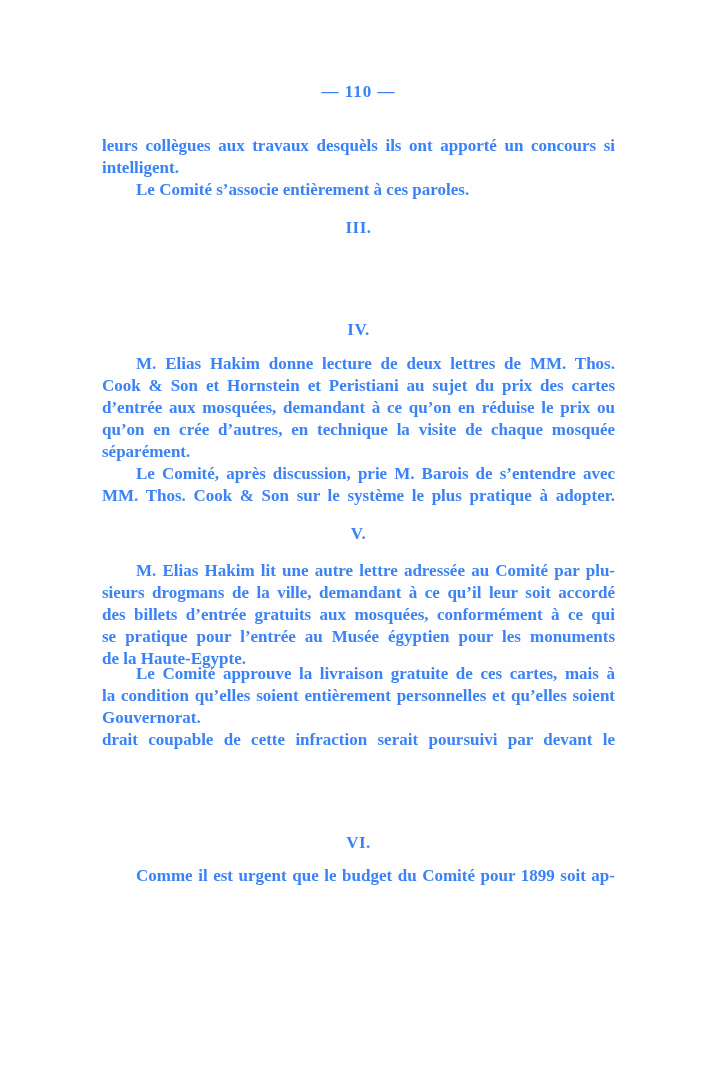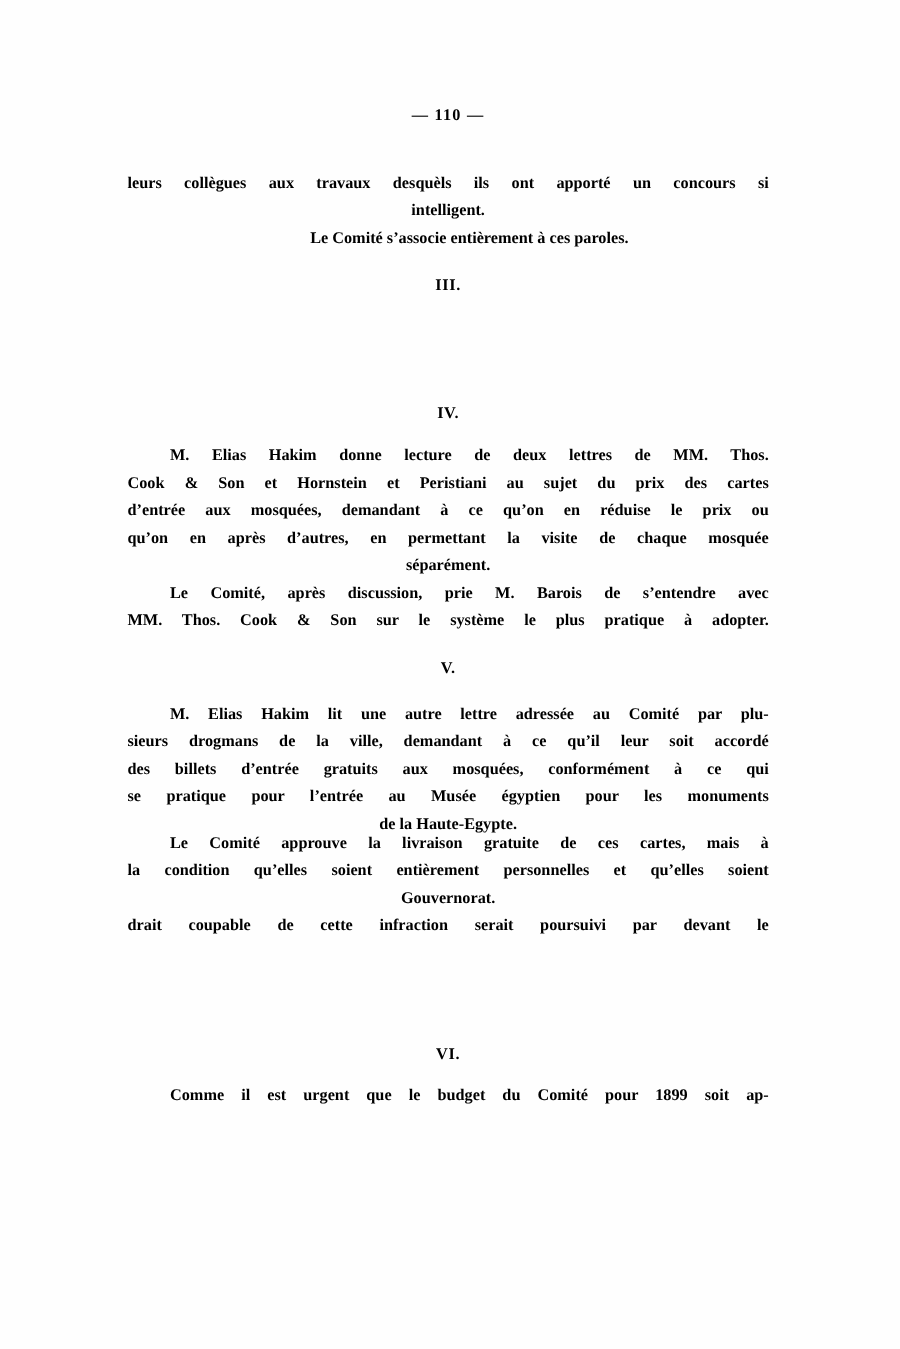--- a/index.html
+++ b/index.html
@@ -8,22 +8,22 @@
     background: #ffffff;
   }
   .page {
     position: relative;
     width: 720px;
     height: 1079px;
     background: #fefefe;
     overflow: hidden;
     font-family: "Liberation Serif", "DejaVu Serif", serif;
     font-weight: 700;
-    color: #000000;
-    font-size: 13px;
+    color: #3b82f6;
+    font-size: 17px;
     line-height: 22px;
     -webkit-font-smoothing: antialiased;
   }
   .col {
     position: absolute;
     left: 102px;
     width: 513px;
   }
   .pagenum {
     top: 81px;
@@ -41,21 +41,21 @@
   .line.j {
     text-align: justify;
     text-align-last: justify;
   }
   
   .line.ind {
     padding-left: 34px;
     box-sizing: border-box;
   }
   .line.last {
-    text-align: center;
+    text-align: left;
   }
 </style>
 </head>
 <body>
 
 <div class="page">
 
   <div class="col pagenum">— 110 —</div>
 
   <div class="col" style="top:135px">
@@ -69,21 +69,21 @@
 
   <div class="col heading" style="top:217px">III.</div>
 
 
   <div class="col heading" style="top:319px">IV.</div>
 
   <div class="col" style="top:353px">
     <div class="line j ind">M. Elias Hakim donne lecture de deux lettres de MM. Thos.</div>
     <div class="line j">Cook &amp; Son et Hornstein et Peristiani au sujet du prix des cartes</div>
     <div class="line j">d’entrée aux mosquées, demandant à ce qu’on en réduise le prix ou</div>
-    <div class="line j">qu’on en après d’autres, en permettant la visite de chaque mosquée</div>
+    <div class="line j">qu’on en crée d’autres, en technique la visite de chaque mosquée</div>
     <div class="line last">séparément.</div>
   </div>
 
   <div class="col" style="top:463px">
     <div class="line j ind">Le Comité, après discussion, prie M. Barois de s’entendre avec</div>
     <div class="line j">MM. Thos. Cook &amp; Son sur le système le plus pratique à adopter.</div>
   </div>
 
   <div class="col heading" style="top:523px">V.</div>
 

